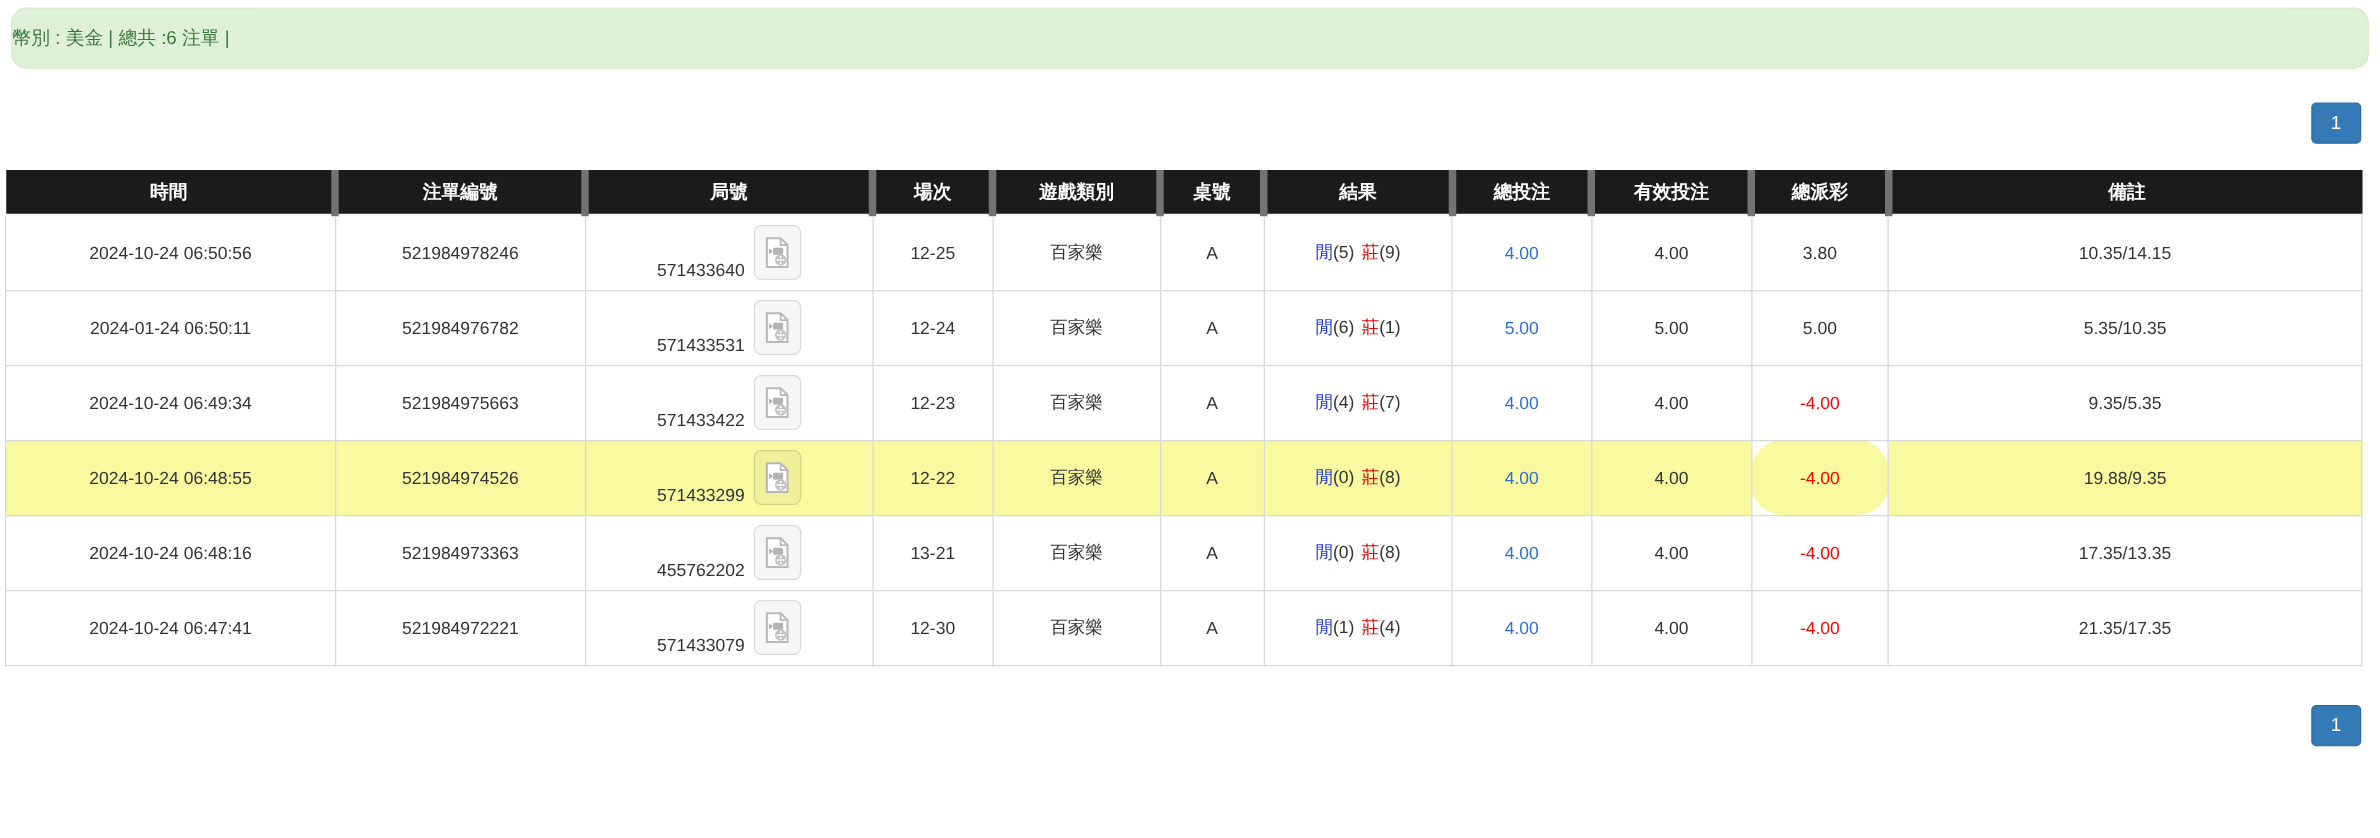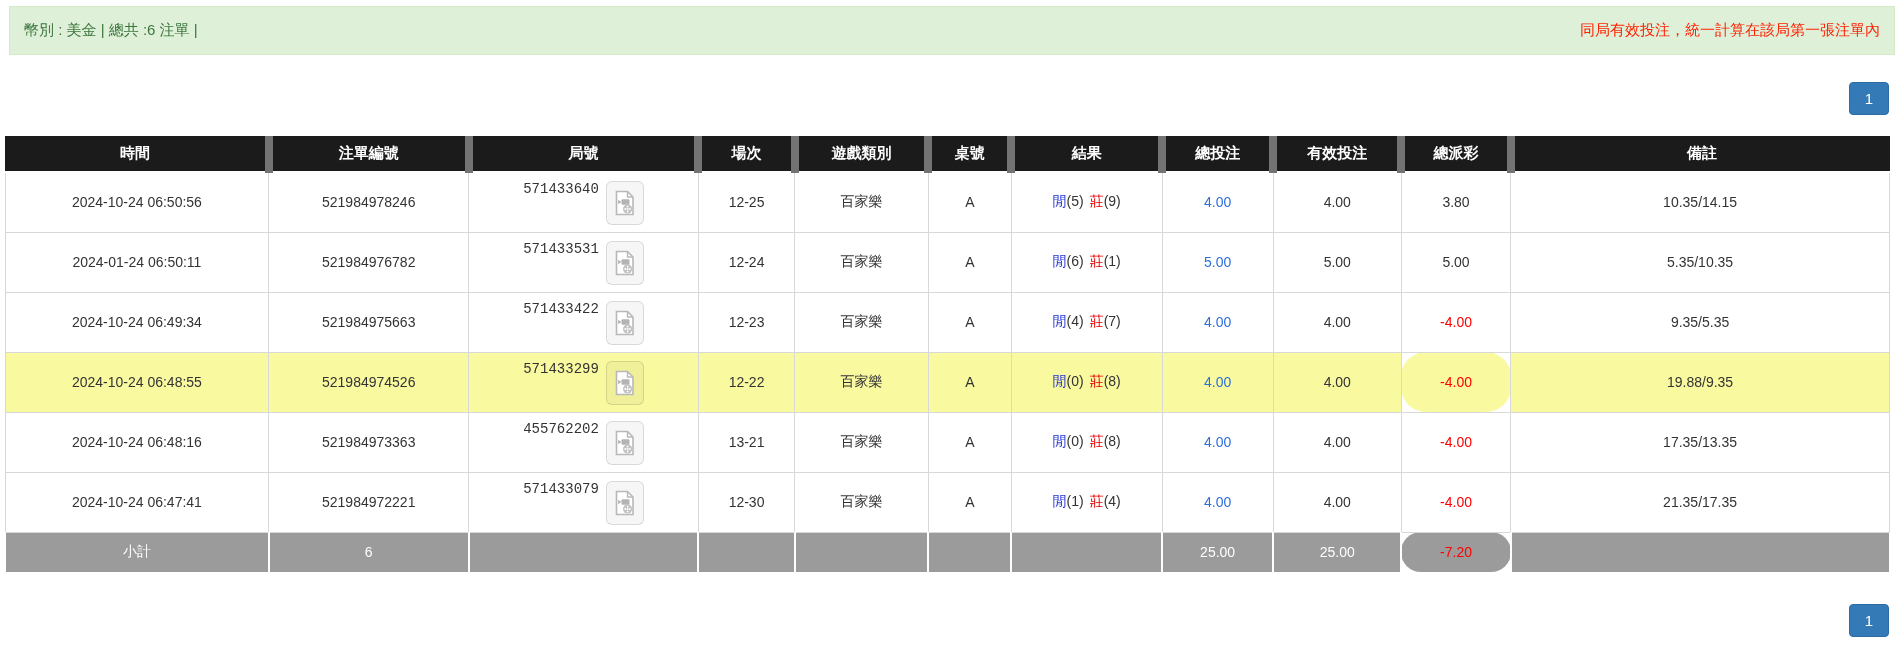--- a/index.html
+++ b/index.html
@@ -10,70 +10,69 @@
     --alert_red_text:#ff1f00;
   }
   *{box-sizing:border-box;}
   html,body{margin:0;padding:0;}
   body{
     width:1904px;height:670px;overflow:hidden;background:#fff;
     font-family:"Liberation Sans","DejaVu Sans",sans-serif;
   }
   .alert{
     display:flex;justify-content:space-between;align-items:center;
-    margin:6px 9px 0 9px;padding:14px 14px;
+    margin:6px 9px 0 9px;padding:14px 0;
     background:var(--alert_green_bg);border:1px solid var(--alert_green_border);
-    border-radius:0;color:var(--alert_green_text);font-size:15px;
+    border-radius:12px;color:var(--alert_green_text);font-size:15px;
   }
   .alert .right-note{color:var(--alert_red_text);}
   .pager{text-align:right;padding-right:15px;}
   .pager.top{margin-top:27px;}
   .pager.bottom{margin-top:31px;}
   .page-btn{
     display:inline-block;background:var(--accent_blue);color:#fff;
     border:1px solid #2e6da4;border-radius:4px;padding:6px 15px;
     font-size:15px;line-height:19px;cursor:pointer;
   }
   table{
     border-collapse:collapse;table-layout:fixed;
     width:1886px;margin:21px 4px 0 4px;
   }
   thead th{
     background:var(--header_black);color:#fff;font-weight:bold;font-size:15px;
-    height:36px;padding:0;border-left:8px solid #737373;border-bottom:2px solid #fff;
+    height:36px;padding:0;border-left:6px solid #737373;border-bottom:2px solid #fff;
   }
   thead th:first-child{border-left:none;margin-top:16px;}
   tbody td{
     border:1px solid #d8d8d8;text-align:center;vertical-align:middle;
     height:60px;font-size:14px;color:#333;background:#fff;padding:2px;
   }
   tr.highlighted td{background:var(--highlight_yellow);}
   .blue-link{color:var(--link_blue);cursor:pointer;}
   .res-p{color:var(--player_blue);}
   .res-b{color:var(--banker_red);margin-left:6px;}
   .res-score{color:#333;}
   .neg{color:var(--negative_red);border-radius:25px;}
   .sum-row td{
     background:var(--summary_gray);color:#fff;height:40px;
     border:1px solid #fff;border-left-width:2px;font-size:14px;
   }
   .sum-row td.neg{color:var(--negative_red);}
-  .round-cell-inner{display:inline-flex;align-items:flex-start;gap:7px;font-family:Liberation Mono, monospace;}
+  .round-cell-inner{display:inline-flex;align-items:flex-end;gap:7px;}
   .video-btn{
     width:38px;height:44px;border-radius:6px;cursor:pointer;
     background:rgba(0,0,0,0.035);border:1px solid rgba(0,0,0,0.12);
     display:inline-flex;align-items:center;justify-content:center;padding:0;
   }
 </style>
 </head>
 <body>
 
 <div class="alert">
   <span>幣別 : 美金 | 總共 :6 注單 |</span>
-  <span class="right-note">同局有效投注，統一計算在該局第一張注單內</span>
 </div>
 
 <div class="pager top">
   <span class="page-btn">1</span>
 </div>
 
 <table>
   <colgroup>
     <col style="width:14.0%">
       <col style="width:10.6%">
@@ -277,33 +276,20 @@
       <td>12-30</td>
       <td>百家樂</td>
       <td>A</td>
       <td><span class="res-p">閒</span><span class="res-score">(1)</span><span class="res-b">莊</span><span class="res-score">(4)</span></td>
       <td><span class="blue-link">4.00</span></td>
       <td>4.00</td>
       <td class="neg">-4.00</td>
       <td>21.35/17.35</td>
     </tr>
 
-    <tr class="sum-row">
-      <td>小計</td>
-      <td>6</td>
-      <td></td>
-      <td></td>
-      <td></td>
-      <td></td>
-      <td></td>
-      <td>25.00</td>
-      <td>25.00</td>
-      <td class="neg">-7.20</td>
-      <td></td>
-    </tr>
 
 
   </tbody>
 </table>
 
 <div class="pager bottom">
   <span class="page-btn">1</span>
 </div>
 
 </body></html>

